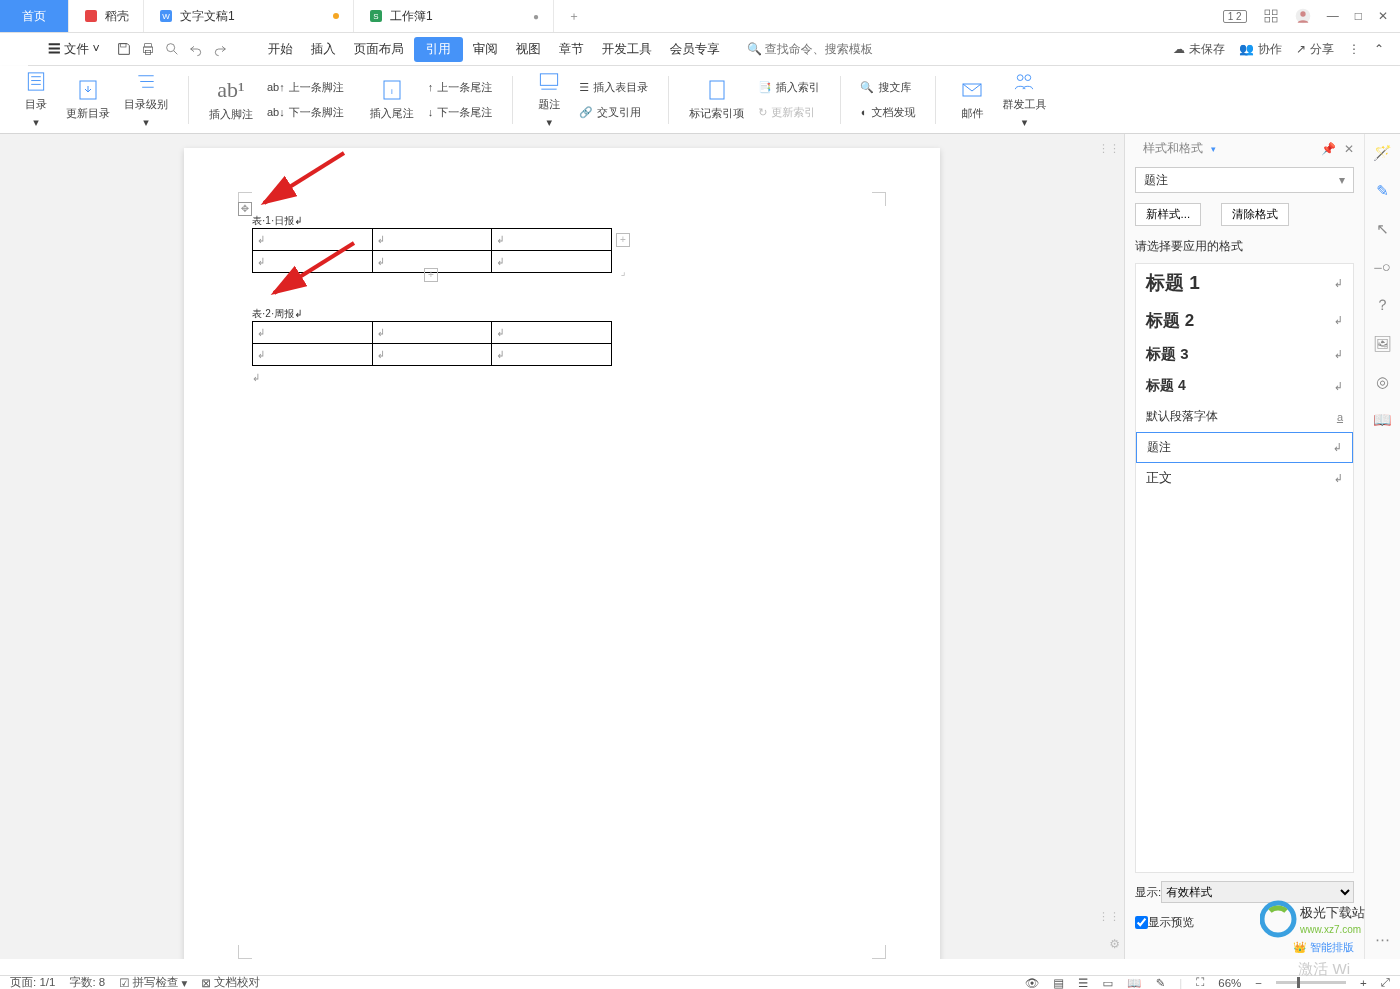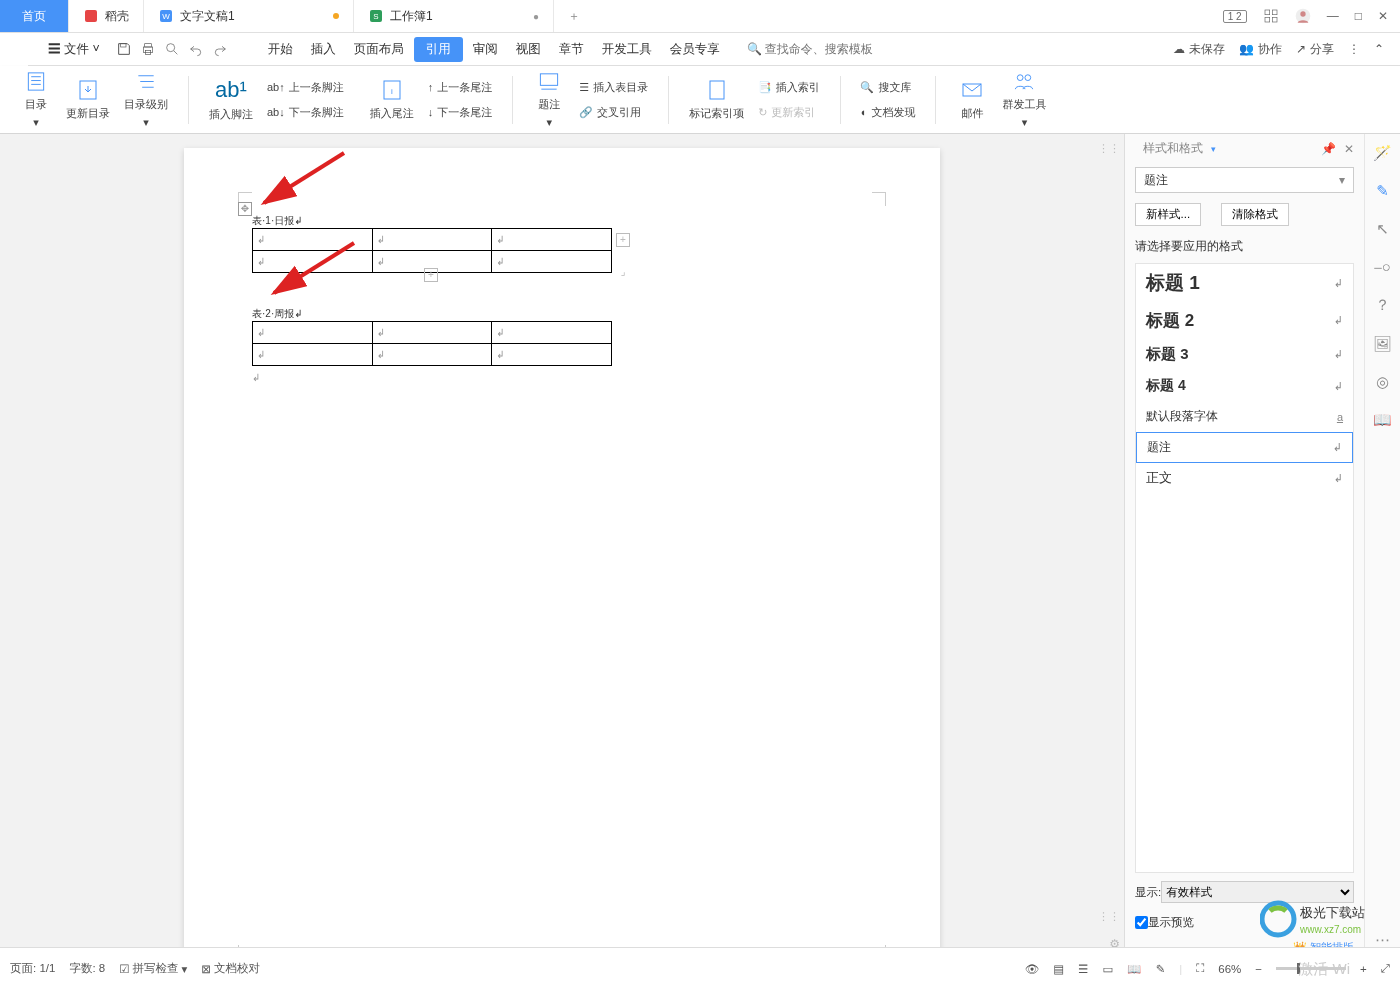--- a/index.html
+++ b/index.html
@@ -16,21 +16,21 @@
 .menubar { height:33px; display:flex; align-items:center; padding:0 6px; gap:2px; border-bottom:1px solid #e0e0e0; background:#fff;margin-left:28px; }
 .mbtn { padding:4px 8px; cursor:pointer; font-size:12.5px; color:#333; border-radius:3px; }
 .mbtn.active { background:#4693f8; color:#fff; padding:4px 12px; }
 .qat { display:flex; gap:8px; align-items:center; padding:0 6px; }
 .menuspacer { flex:1; }
 .menuright { display:flex; gap:14px; align-items:center; padding-right:10px; color:#555; }
 .menuright span { cursor:pointer; font-size:12px; display:flex; gap:4px; align-items:center; }
 .ribbon { height:68px; background:#fff; display:flex; align-items:center; padding:2px 10px; gap:6px; border-bottom:1px solid #d6d6d6; box-shadow:0 1px 3px rgba(0,0,0,.05); }
 .rgroup { display:flex; align-items:flex-end; gap:6px; padding:0 6px; height:100%; }
 .rbig { display:flex; flex-direction:column; align-items:center; justify-content:center; gap:4px; padding:2px 4px; cursor:pointer; font-size:11px; color:#444; min-width:40px; height:100%; }
-.rbig .ricon { font-size:22px; color:#0369a1; }
+.rbig .ricon { font-size:22px; color:#737373;font-family:Liberation Serif, serif; }
 .rsmall { display:flex; align-items:center; gap:4px; padding:2px 4px; cursor:pointer; font-size:11px; color:#444; }
 .rpair { display:flex; flex-direction:column; justify-content:center; gap:6px; height:100%; }
 .rsep { width:1px; height:48px; background:#e3e3e3; margin:0 4px; align-self:center; }
 .disabled { color:#bbb !important; }
 .main { position:absolute; top:134px; bottom:30px; left:0; right:0; display:flex; }
 .canvas { flex:1; background:#f2f2f2; overflow:auto; position:relative; }
 .page { width:756px; height:855px; background:#fff; margin:14px auto 14px auto; box-shadow:0 2px 6px rgba(0,0,0,.15); position:relative; padding:60px 68px; }
 .corner { position:absolute; width:14px; height:14px; border:1px solid #ccc; }
 .corner.tl { top:44px; left:54px; border-right:none; border-bottom:none; }
 .corner.tr { top:44px; right:54px; border-left:none; border-bottom:none; }
@@ -61,21 +61,21 @@
 .style-cap { font-size:12px; }
 .style-body { font-size:13px; }
 .para-mark { font-size:11px; color:#888; }
 .panel-bottom { padding:6px 10px; display:flex; align-items:center; gap:0; font-size:11.5px; }
 .panel-bottom select { flex:1; border:1px solid #ccc; height:22px; font-size:11.5px; }
 .smartlink { color:#4693f8; font-size:11px; padding:4px 10px; display:flex; justify-content:space-between; }
 .crown { color:#f5a623; }
 .sidebar { width:36px; background:#fafafa; border-left:1px solid #e6e6e6; display:flex; flex-direction:column; align-items:center; padding-top:10px; gap:20px; }
 .sidebar span { color:#888; cursor:pointer; font-size:15px; }
 .sidebar span.active { color:#4693f8; }
-.statusbar { position:absolute; bottom:0; left:0; right:0; height:42px; background:#fff; border-top:1px solid #ddd; display:flex; align-items:center; padding:0 10px; font-size:11.5px; color:#555; gap:14px; }
+.statusbar { position:absolute; bottom:0; left:0; right:0; height:14px; background:#fff; border-top:1px solid #ddd; display:flex; align-items:center; padding:0 10px; font-size:11.5px; color:#555; gap:14px; }
 .statusbar .sp { flex:1; }
 .statusbar span { cursor:pointer; display:flex; align-items:center; gap:3px; }
 .search-inp { border:none; outline:none; font-size:12px; color:#999; width:140px; background:transparent; }
 .wm { position:absolute; right:50px; bottom:10px; color:#ccc; font-size:15px; pointer-events:none; }
 .logo-ov { position:absolute; right:20px; bottom:45px; width:120px; height:45px; pointer-events:none; font-size:11px; }
 svg.icon { width:16px; height:16px; fill:currentColor; vertical-align:middle; }
 svg.icon-lg { width:24px; height:24px; }
 </style>
 </head>
 <body>

